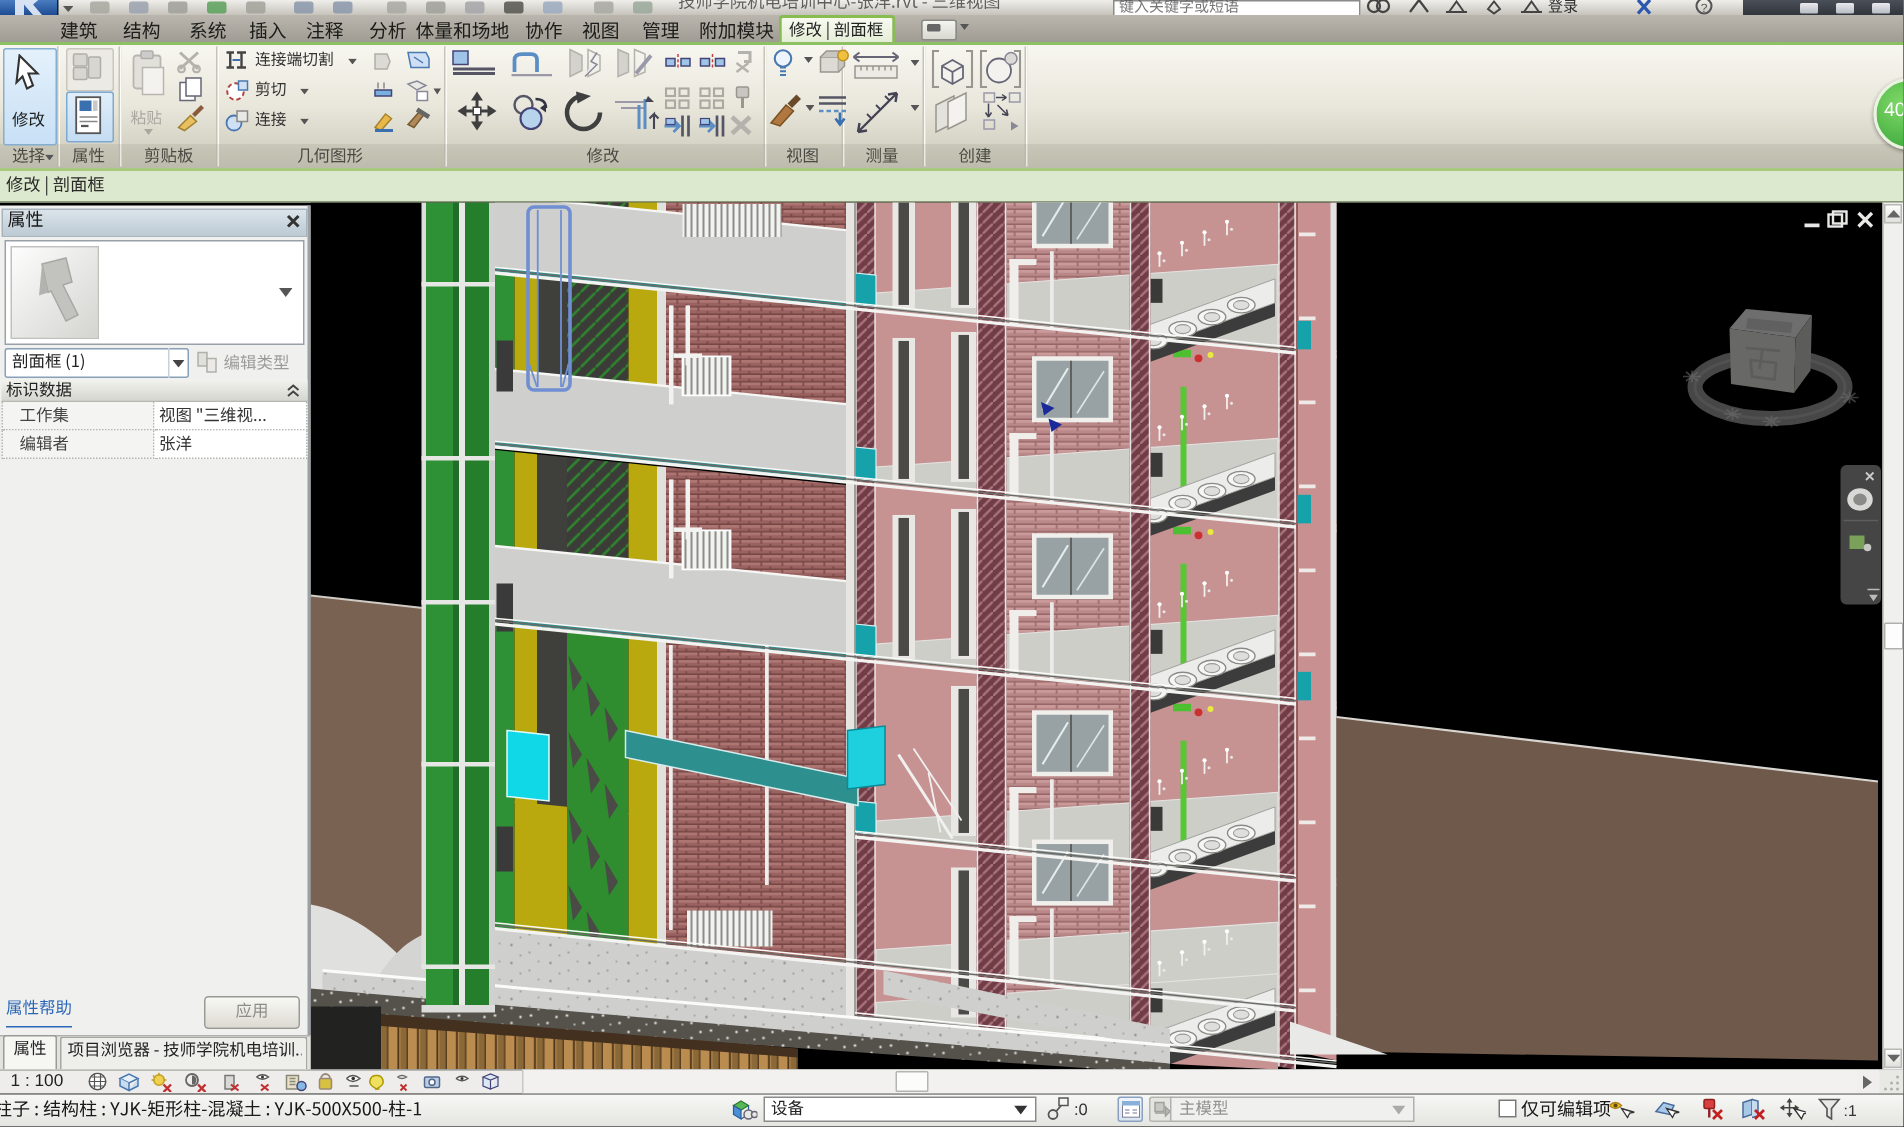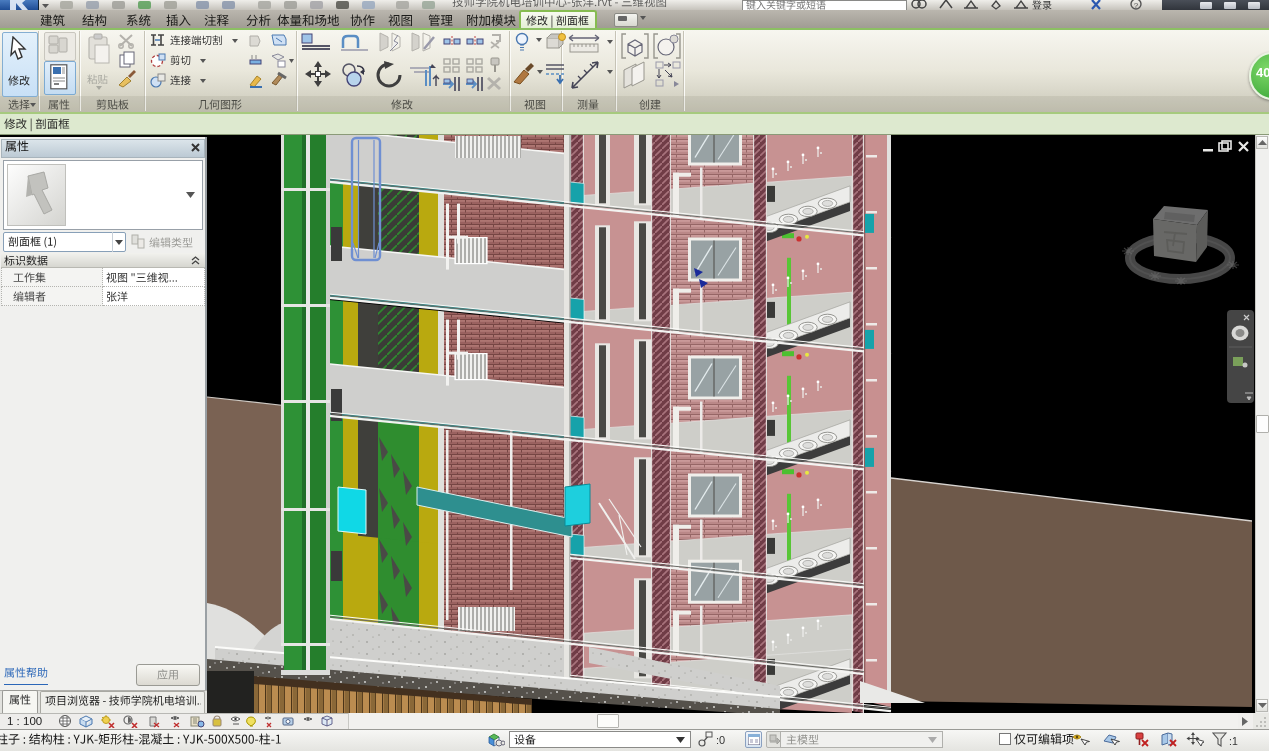--- a/index.html
+++ b/index.html
@@ -415,21 +415,21 @@
 <svg class="abs" style="left:654px;top:60px" width="28" height="30">
       <rect x="2" y="2" width="7" height="6" fill="none" stroke="#99a"></rect>
       <rect x="19" y="2" width="7" height="6" fill="none" stroke="#99a"></rect>
       <rect x="2" y="20" width="7" height="6" fill="none" stroke="#99a"></rect>
       <path d="M10 5 H17 M17 5 l-3 -2 M17 5 l-3 2" stroke="#445"></path>
       <path d="M5 9 V18 M5 18 l-2 -3 M5 18 l2 -3" stroke="#445"></path>
       <path d="M11 10 L18 17 M18 17 l-1 -4 M18 17 l-4 -1" stroke="#445"></path>
       <path d="M20 21 l5 3 l-5 3 z" fill="#889"></path>
     </svg>
 <div style="position:absolute;left:1249px;top:52px;width:44px;height:44px;background:radial-gradient(circle at 35% 35%,#7ed868,#2e9e30);border:2px solid #e8f4e0;border-radius:50%;box-shadow:0 1px 3px rgba(0,0,0,.4);"></div>
-<div class="abs" style="left:1256px;top:65px;font-size:13px;font-weight:bold;color:#fff;">40</div>
+<div class="abs" style="left:1256px;top:65px;font-size:13px;font-weight:normal;color:#fff;">40</div>
 <div style="position:absolute;left:0px;top:112px;width:1269px;height:2px;background:#a6ca7e;"></div>
 <div style="position:absolute;left:0px;top:114px;width:1269px;height:21px;background:#dde9cf;border-bottom:1px solid #8a9a78;box-sizing:border-box;"></div>
 <div style="position:absolute;left:4px;top:117px;"><svg width="65.8" height="13.2" viewBox="0 0 65.8 13.2" style="overflow:visible">
         <path transform="translate(0.00,10.12) scale(0.011500,-0.011500)" d="M698 386C644 334 543 287 454 260C468 248 486 230 496 215C591 247 694 299 755 362ZM794 287C726 216 594 159 467 130C482 116 497 95 506 80C641 117 774 179 850 263ZM887 179C798 76 614 12 413 -17C428 -33 444 -59 452 -77C664 -40 852 32 952 151ZM306 561V78H370V561ZM553 668H832C798 613 749 566 692 528C630 570 584 619 553 668ZM565 841C523 733 451 629 370 562C387 552 415 530 428 518C458 546 488 579 517 616C545 574 584 532 633 494C554 452 462 424 371 407C384 393 400 366 407 350C507 371 605 404 690 454C756 412 836 378 930 356C939 373 958 402 972 416C887 432 813 459 750 492C827 548 890 620 928 712L885 734L871 731H590C607 761 621 792 634 823ZM235 834C187 679 107 526 20 426C33 407 53 367 59 349C92 388 123 432 153 481V-80H224V614C255 678 282 747 304 815Z" fill="#2a2a28"></path>
         <path transform="translate(11.50,10.12) scale(0.011500,-0.011500)" d="M602 585H808C787 454 755 343 706 251C657 345 622 455 598 574ZM76 770V696H357V484H89V103C89 66 73 53 58 46C71 27 83 -10 88 -32C111 -13 148 6 439 117C436 134 431 166 430 188L165 93V410H429L424 404C440 392 470 363 482 350C508 385 532 425 553 469C581 362 616 264 662 181C602 97 522 32 416 -16C431 -32 453 -66 461 -84C563 -33 643 31 706 111C761 32 830 -32 915 -75C927 -55 950 -27 968 -12C879 29 808 94 751 177C817 286 859 420 886 585H952V655H626C643 710 658 768 670 827L596 840C565 676 510 517 431 413V770Z" fill="#2a2a28"></path>
         <path transform="translate(25.58,10.12) scale(0.011500,-0.011500)" d="M103 -279H167V838H103Z" fill="#2a2a28"></path>
         <path transform="translate(31.26,10.12) scale(0.011500,-0.011500)" d="M836 821V16C836 0 830 -5 813 -6C798 -7 746 -7 687 -5C698 -26 709 -57 712 -76C791 -77 838 -75 867 -62C895 -51 907 -30 907 16V821ZM655 728V169H726V728ZM144 626C170 572 196 502 205 457L275 477C265 522 239 590 210 642ZM256 826C271 793 288 752 299 719H72V651H576V719H374C363 754 341 804 321 843ZM441 645C425 588 395 506 369 450H43V381H602V450H442C467 501 494 569 517 628ZM115 291V-73H187V-26H463V-66H539V291ZM187 42V223H463V42Z" fill="#2a2a28"></path>
         <path transform="translate(42.76,10.12) scale(0.011500,-0.011500)" d="M389 334H601V221H389ZM389 395V506H601V395ZM389 160H601V43H389ZM58 774V702H444C437 661 426 614 416 576H104V-80H176V-27H820V-80H896V576H493L532 702H945V774ZM176 43V506H320V43ZM820 43H670V506H820Z" fill="#2a2a28"></path>
         <path transform="translate(54.26,10.12) scale(0.011500,-0.011500)" d="M946 781H396V-31H962V37H468V712H946ZM503 200V134H931V200H744V356H902V420H744V560H923V625H512V560H674V420H529V356H674V200ZM190 842V633H43V562H184C153 430 90 279 27 202C39 183 57 151 64 130C110 193 156 296 190 403V-77H259V446C292 400 331 342 348 312L388 377C369 400 290 495 259 527V562H370V633H259V842Z" fill="#2a2a28"></path>
       </svg></div>

